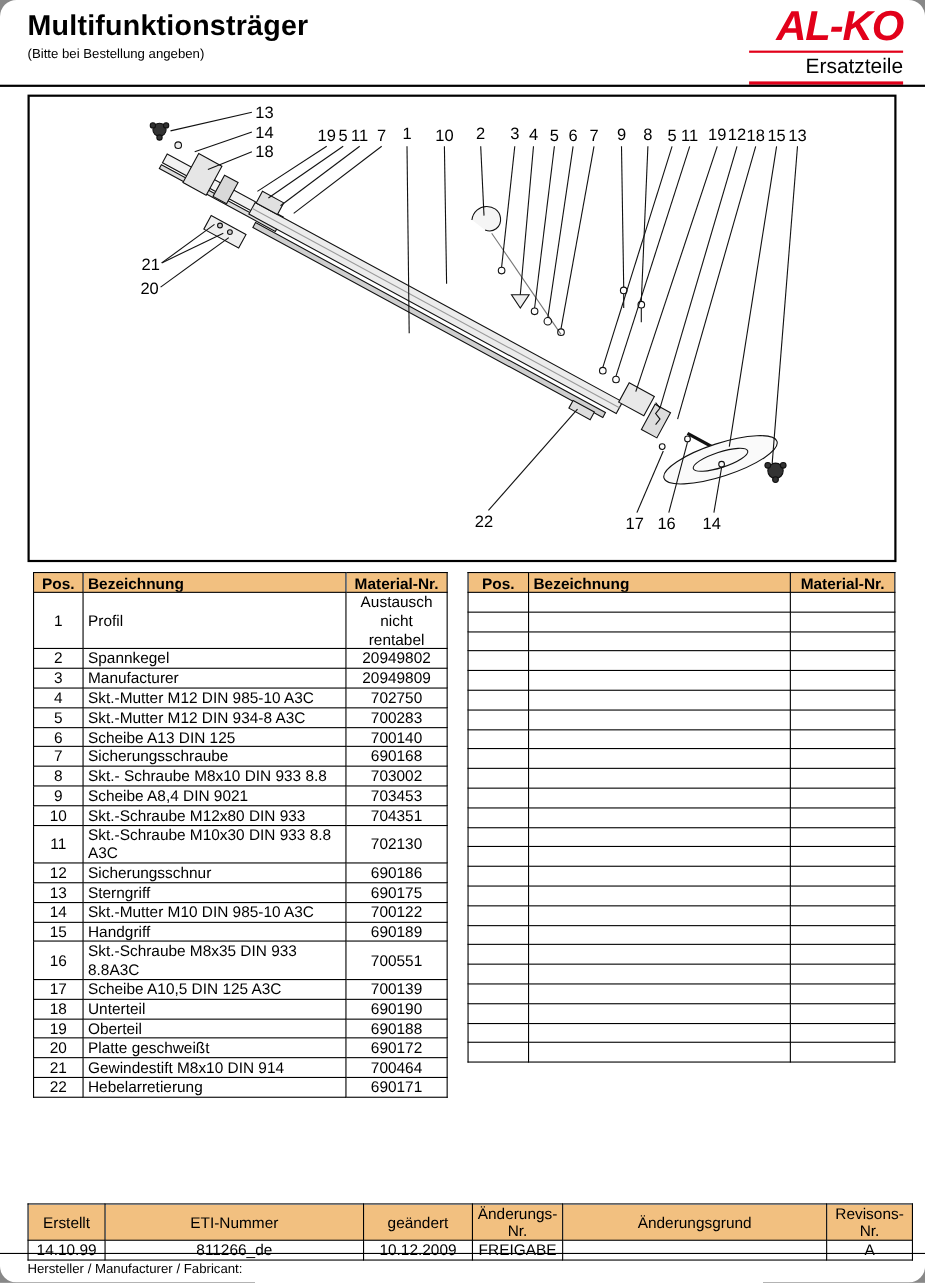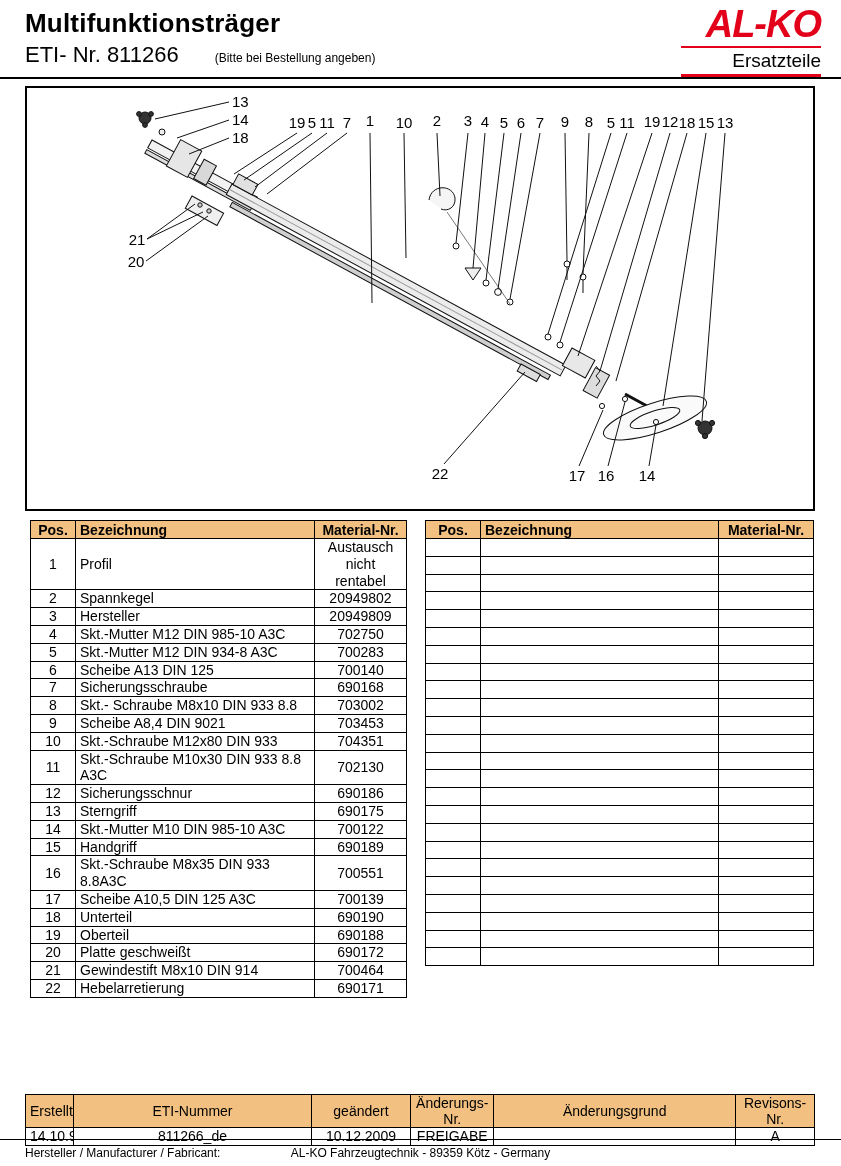--- a/index.html
+++ b/index.html
@@ -1,18 +1,18 @@
 <!DOCTYPE html>
 <html style="--brand: #e2001a; --table_header_bg: #f2c080;"><head>
 <meta charset="utf-8">
 <style>
   * { margin:0; padding:0; box-sizing:border-box; }
   html,body { background:#888; }
   body { font-family:"Liberation Sans", sans-serif; color:#000; }
-  .page { position:relative; width:841px; height:1166px; background:#fff; margin:0 auto; overflow:hidden; }
+  .page { position:relative; width:841px; height:1166px; background:#fff; margin:0 auto; overflow:hidden;border-radius:15px; }
 
   
   .title { position:absolute; left:25px; top:8px; font-size:26px; font-weight:bold; letter-spacing:.2px; }
   .eti-row { position:absolute; left:25px; top:42px; display:flex; align-items:baseline; gap:36px; }
   .eti-label { font-size:22px; }
   .eti-note { font-size:12px; }
   .logo { position:absolute; right:20px; top:5px; width:140px; text-align:right; }
   .brand { font-size:38px; font-weight:bold; font-style:italic; color:var(--brand,#e2001a); line-height:1; letter-spacing:-1px; }
   .rule1 { height:2px; background:var(--brand,#e2001a); margin:3px 0 2px; }
   .brand-sub { font-size:19px; }
@@ -38,38 +38,37 @@
   .parts td.c-mat { text-align:center; }
   .empty-t { width:388px; }
   .empty-t .h-pos  { width:55px;  text-align:center; }
   .empty-t .h-name { width:238px; text-align:left; }
   .empty-t .h-mat  { width:95px;  text-align:center; }
 
   
   .revision { position:absolute; left:25px; top:1094px; width:790px; }
   .revision th { text-align:center; height:17px; font-weight:normal; }
   .revision td { text-align:center; height:17px; }
-  .rv-0 { width:48px; } .rv-1 { width:235px; } .rv-2 { width:99px; }
+  .rv-0 { width:70px; } .rv-1 { width:235px; } .rv-2 { width:99px; }
   .rv-3 { width:82px; } .rv-4 { width:240px; } .rv-5 { width:78px; }
 
   
   .bottom-line { position:absolute; left:0; right:0; top:1139px; height:1px; background:#000; }
   .foot { position:absolute; top:1146px; font-size:12px; }
   .foot-left { left:25px; }
   .foot-center { left:0; right:0; text-align:center; }
   .foot-right { right:25px;margin-top:29px; }
 </style>
 </head>
 <body>
 
 <div class="page">
 
   <div class="title">Multifunktionsträger</div>
   <div class="eti-row">
-    <span class="eti-label">ETI- Nr.  811266</span>
     <span class="eti-note">(Bitte bei Bestellung angeben)</span>
   </div>
   <div class="logo">
     <div class="brand">AL-KO</div>
     <div class="rule1"></div>
     <div class="brand-sub">Ersatzteile</div>
     <div class="rule2"></div>
   </div>
   <div class="header-line"></div>
 
@@ -227,21 +226,21 @@
           <td class="c-name">Profil</td>
           <td class="c-mat">Austausch nicht rentabel</td>
         </tr>
         <tr>
           <td class="c-pos">2</td>
           <td class="c-name">Spannkegel</td>
           <td class="c-mat">20949802</td>
         </tr>
         <tr>
           <td class="c-pos">3</td>
-          <td class="c-name">Hersteller</td>
+          <td class="c-name">Manufacturer</td>
           <td class="c-mat">20949809</td>
         </tr>
         <tr>
           <td class="c-pos">4</td>
           <td class="c-name">Skt.-Mutter M12 DIN 985-10 A3C</td>
           <td class="c-mat">702750</td>
         </tr>
         <tr>
           <td class="c-pos">5</td>
           <td class="c-name">Skt.-Mutter M12 DIN 934-8 A3C</td>
@@ -485,16 +484,15 @@
         <td>10.12.2009</td>
         <td>FREIGABE</td>
         <td></td>
         <td>A</td>
       </tr>
     </tbody>
   </table>
 
   <div class="bottom-line"></div>
   <div class="foot foot-left">Hersteller / Manufacturer / Fabricant:</div>
-  <div class="foot foot-center">AL-KO Fahrzeugtechnik - 89359 Kötz - Germany</div>
   <div class="foot foot-right">Seite / Page  1 -1</div>
 
 </div>
 
 </body></html>

